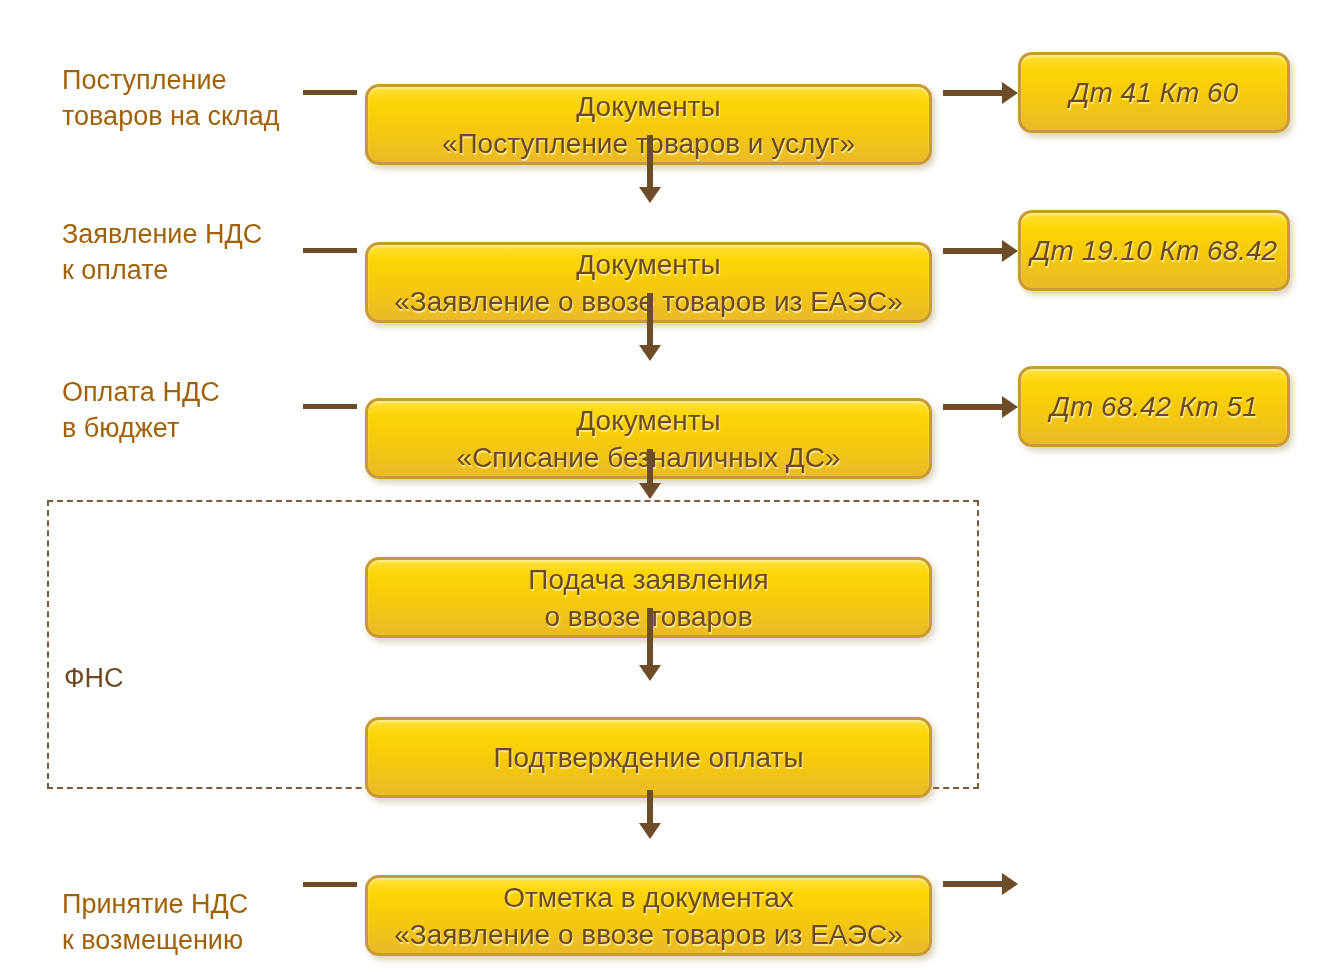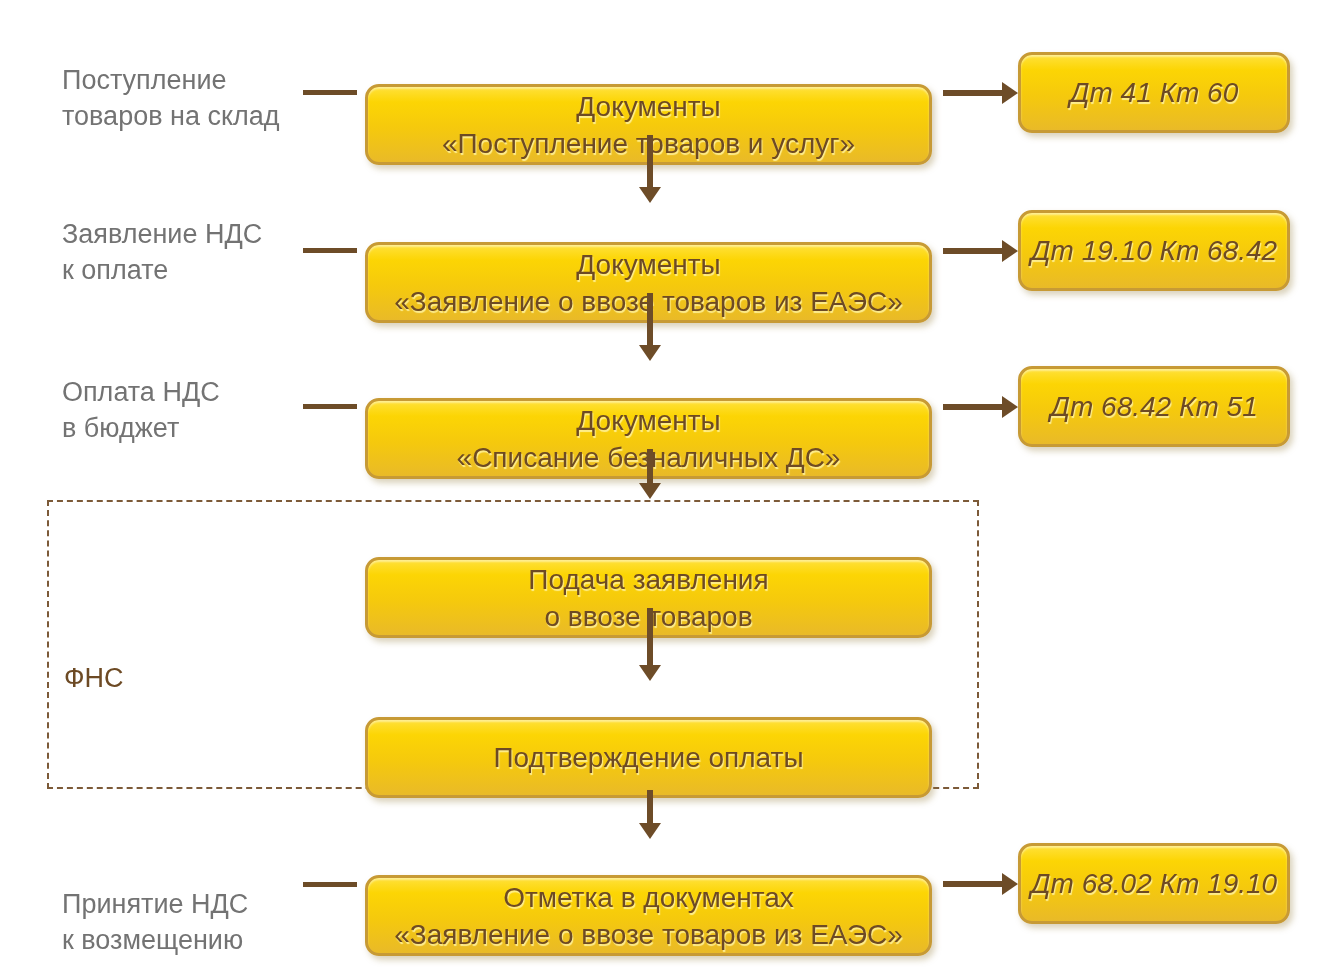--- a/index.html
+++ b/index.html
@@ -12,21 +12,21 @@
     position: relative;
     width: 1334px;
     height: 972px;
     background: #ffffff;
     overflow: hidden;
   }
   
   .side-label {
     position: absolute;
     left: 62px;
-    color: #737373;
+    color: #a16207;
     font-size: 27px;
     line-height: 36px;
     white-space: pre-line;
   }
   
   .node {
     position: absolute;
     box-sizing: border-box;
     border: 3px solid #c79a35;
     border-radius: 14px;
@@ -185,15 +185,14 @@
 
   <div class="side-label" style="top:886px">Принятие НДС
 к возмещению</div>
   <div class="connector" style="top:882px"></div>
   <div class="node main" style="top:843px">Отметка в документах
 «Заявление о ввозе товаров из ЕАЭС»</div>
   <div class="harrow" style="top:873px">
     <i class="stem"></i>
     <i class="head"></i>
   </div>
-  <div class="node posting" style="top:843px">Дт 68.02 Кт 19.10</div>
 
 </div>
 
 </body></html>

